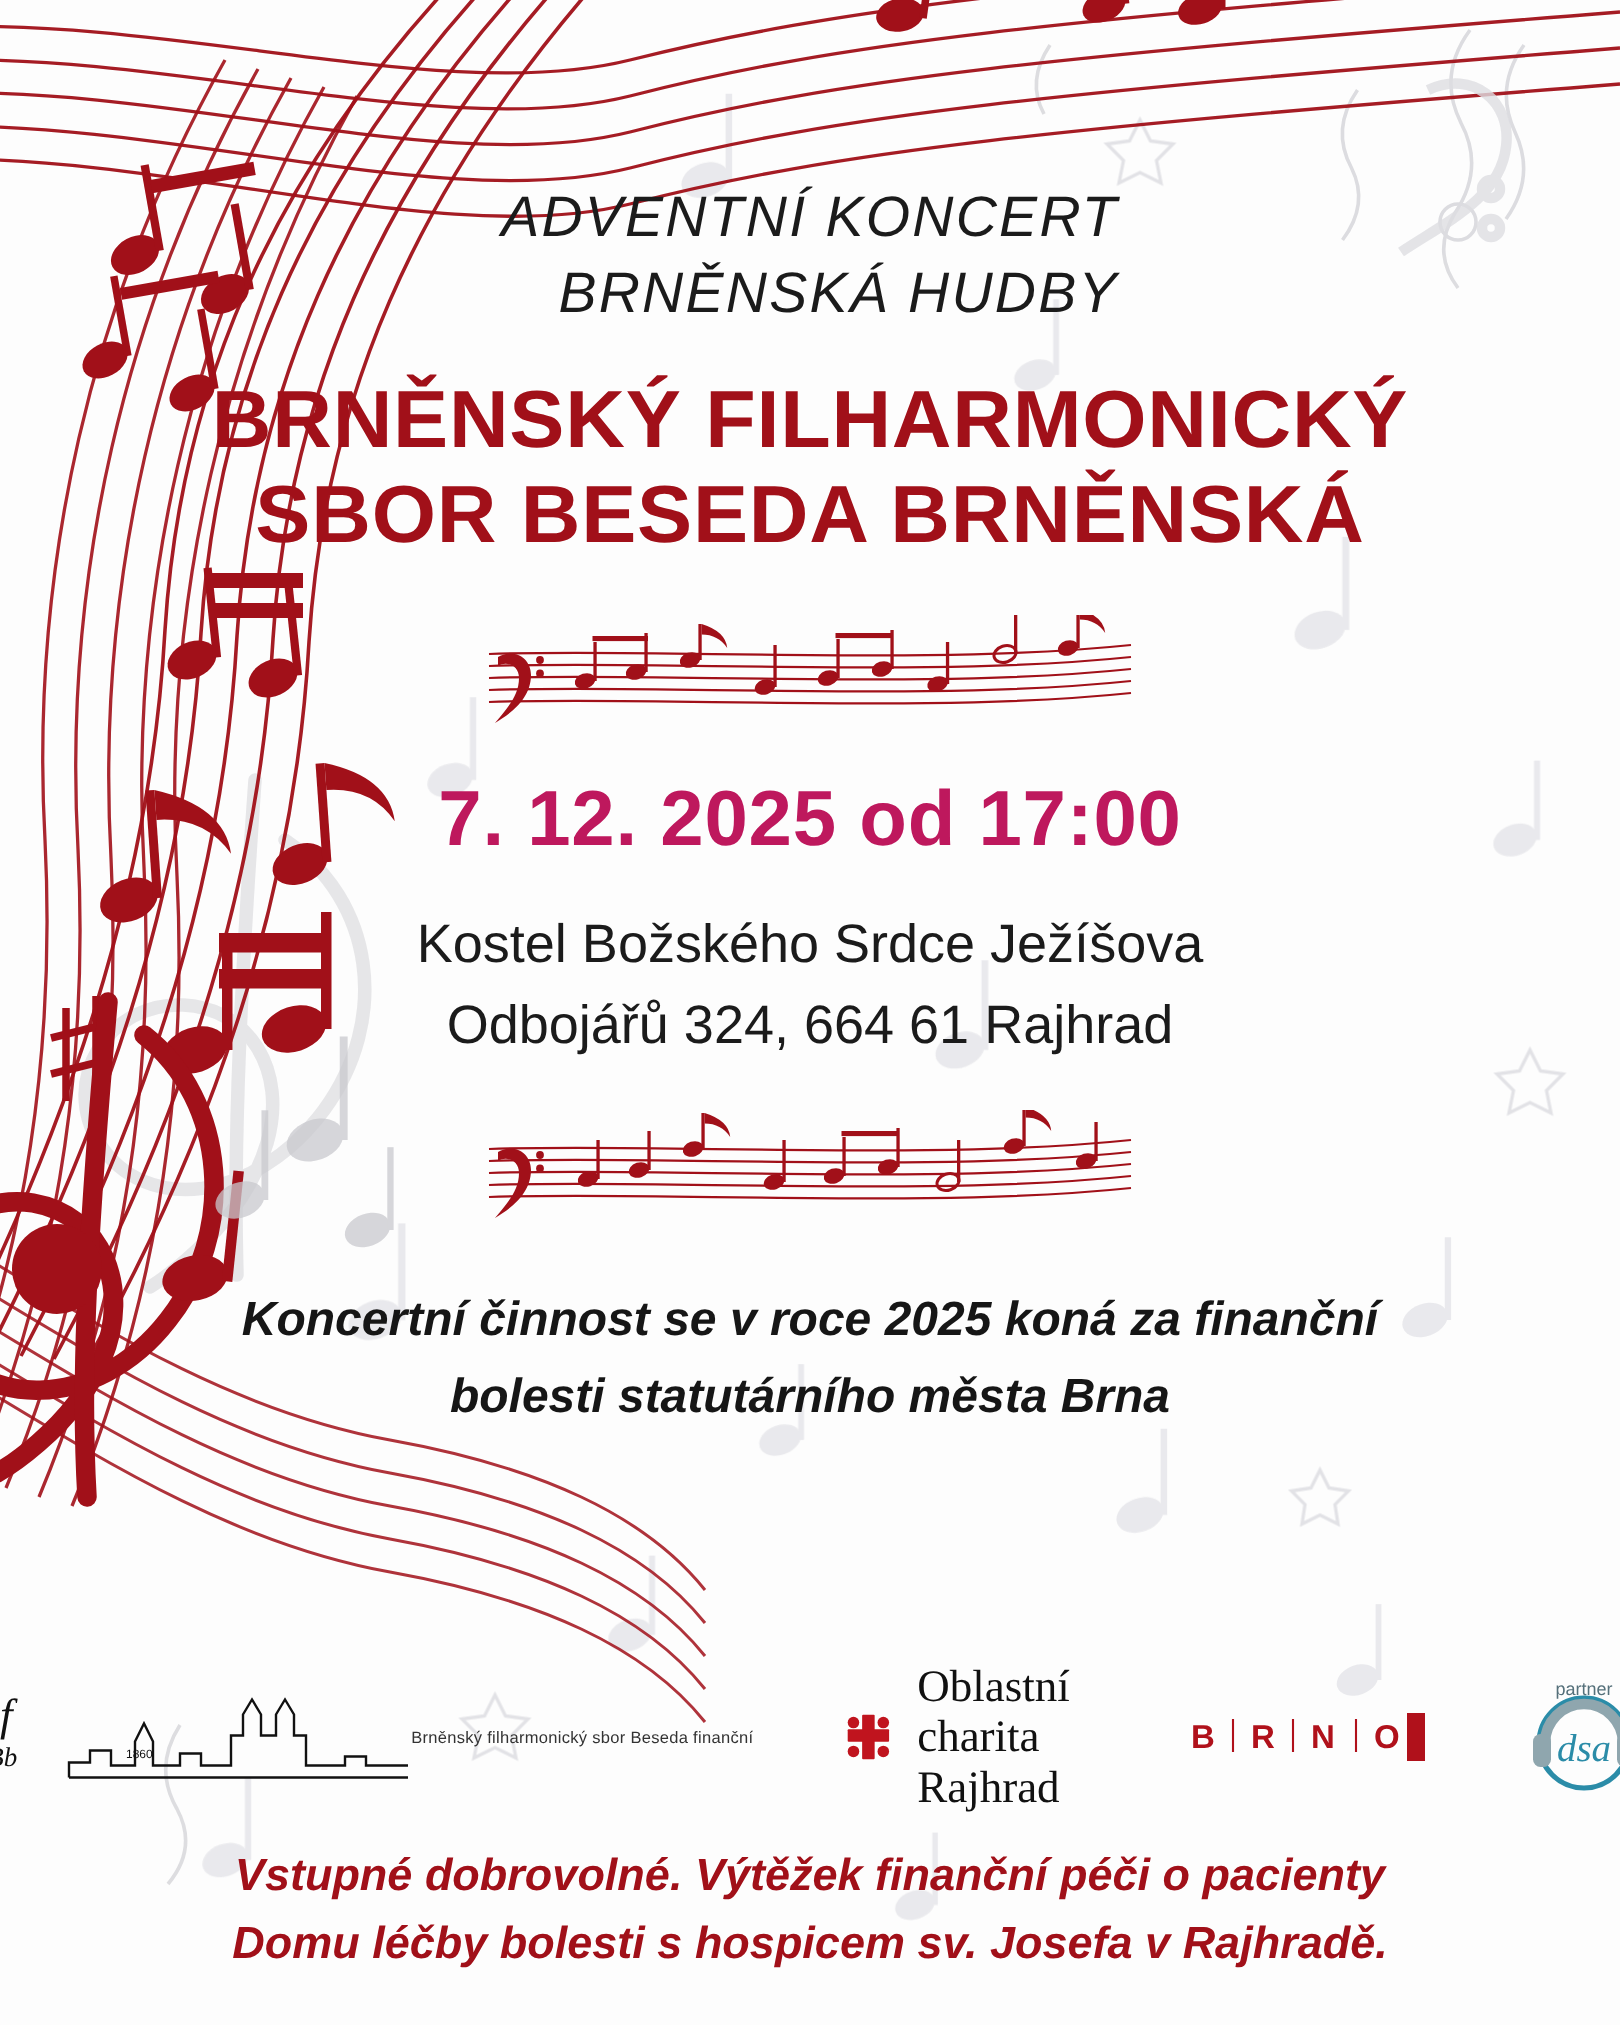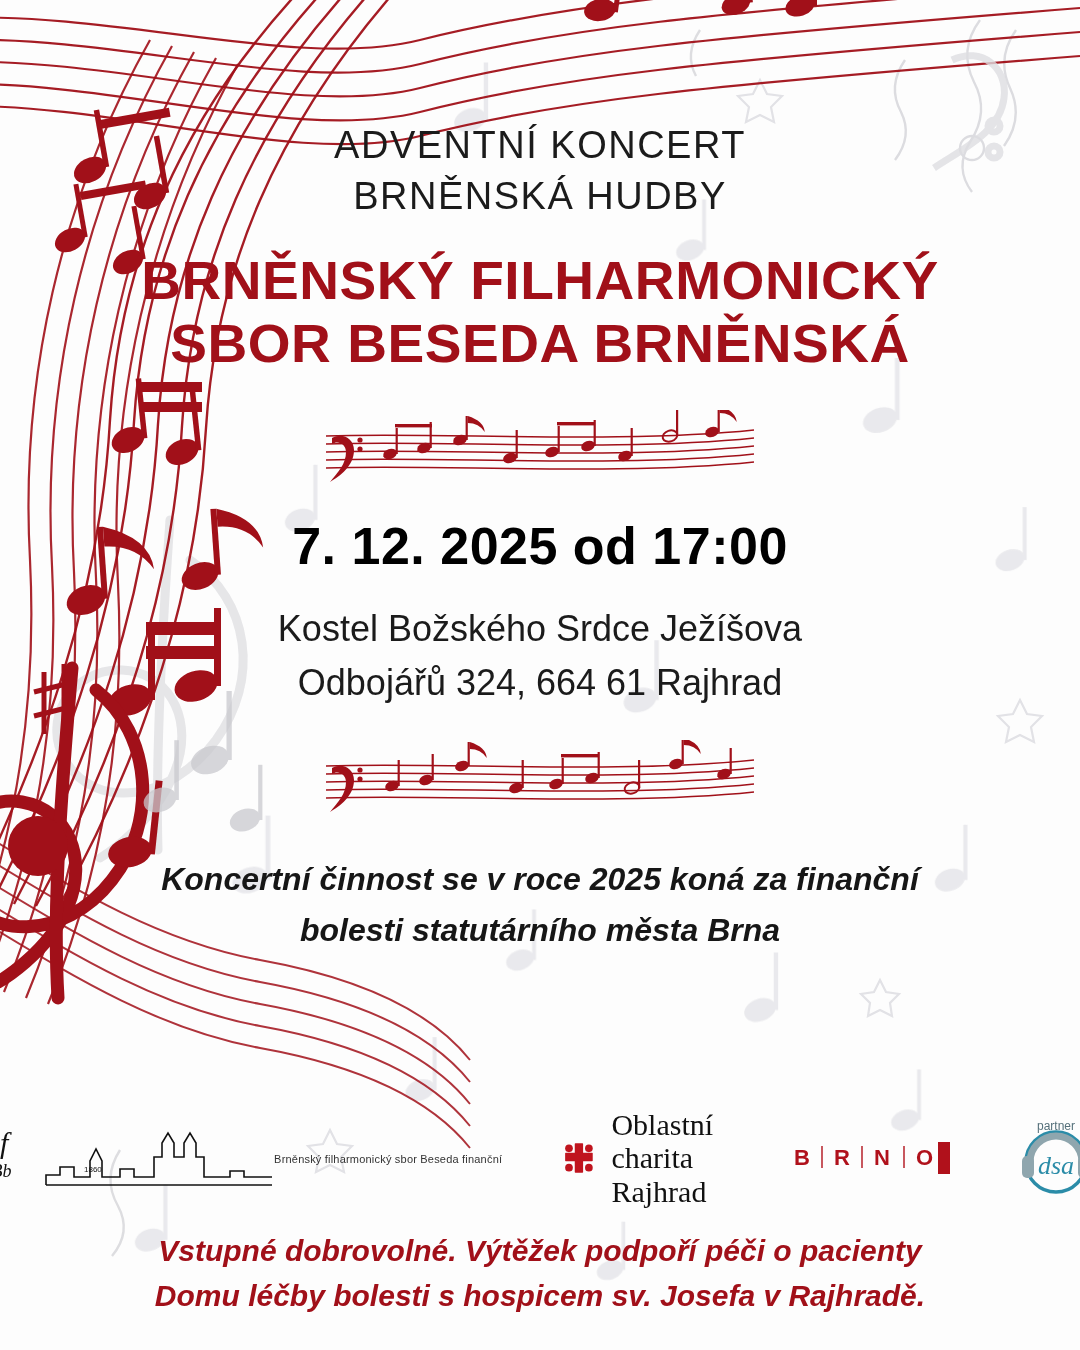--- a/index.html
+++ b/index.html
@@ -39,26 +39,27 @@
   .content {
     position: absolute;
     inset: 0;
     display: flex;
     flex-direction: column;
     align-items: center;
   }
 
   .kicker {
     margin-top: 120px;
-    text-align: center;
+    text-align: right;
     font-size: 38px;
     letter-spacing: 1.5px;
     line-height: 1.35;
     color: #1b1b1b;
     font-weight: 400;
+    font-style: italic;
   }
   .kicker .l2 { display: block; }
 
   .ensemble {
     margin-top: 26px;
     text-align: center;
     color: #A11019;
     font-weight: 700;
     font-size: 54px;
     letter-spacing: 0.5px;
@@ -73,21 +74,21 @@
     margin-top: 34px;
     width: 440px;
     height: 80px;
   }
   .staff-orn.second { margin-top: 30px; }
 
   .date {
     margin-top: 26px;
     font-size: 52px;
     font-weight: 700;
-    color: #000000;
+    color: #be185d;
     letter-spacing: 0.5px;
   }
 
   .venue {
     margin-top: 26px;
     text-align: center;
     font-size: 36px;
     line-height: 1.5;
     color: #1b1b1b;
   }
@@ -580,17 +581,17 @@
         <path d="M20 50 a26 26 0 0 1 52 0" fill="none" stroke="#8FA6AE" stroke-width="7" stroke-linecap="round"></path>
         <rect x="12" y="44" width="12" height="22" rx="5" fill="#8FA6AE"></rect>
         <rect x="68" y="44" width="12" height="22" rx="5" fill="#8FA6AE"></rect>
         <text x="46" y="62" text-anchor="middle" font-family="Liberation Serif, serif" font-style="italic" font-size="26" fill="#2B8CA8">dsa</text>
         <text x="46" y="18" text-anchor="middle" font-family="Liberation Sans, sans-serif" font-size="12" fill="#55707a">partner</text>
       </svg>
     </div>
   </div>
 
   <div class="footer">
-    <span>Vstupné dobrovolné. Výtěžek podpoří péči o pacienty</span>
+    <span>Vstupné dobrovolné. Výtěžek finanční péči o pacienty</span>
     <span class="l2">Domu léčby bolesti s hospicem sv. Josefa v Rajhradě.</span>
   </div>
 
 </div>
 
 </body></html>

